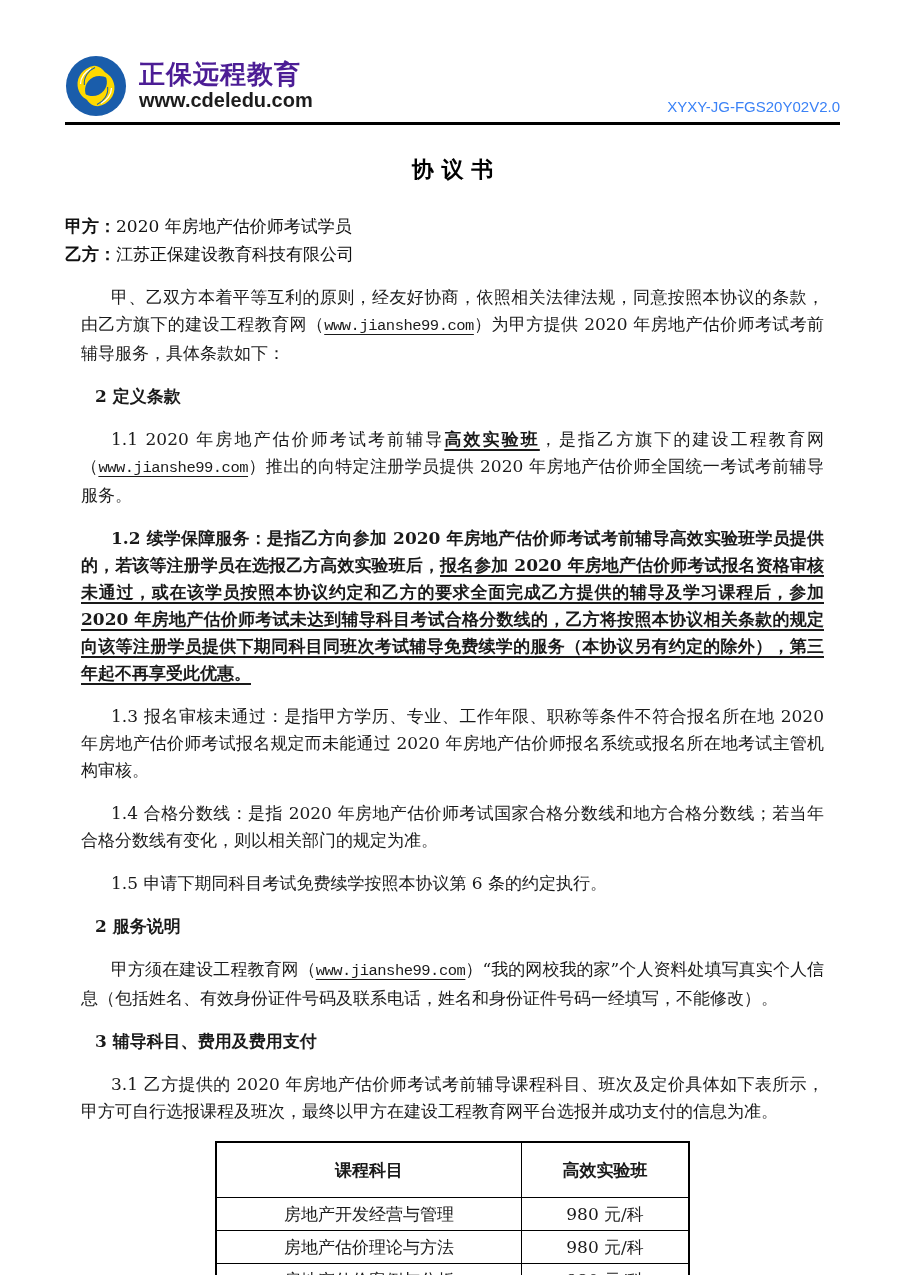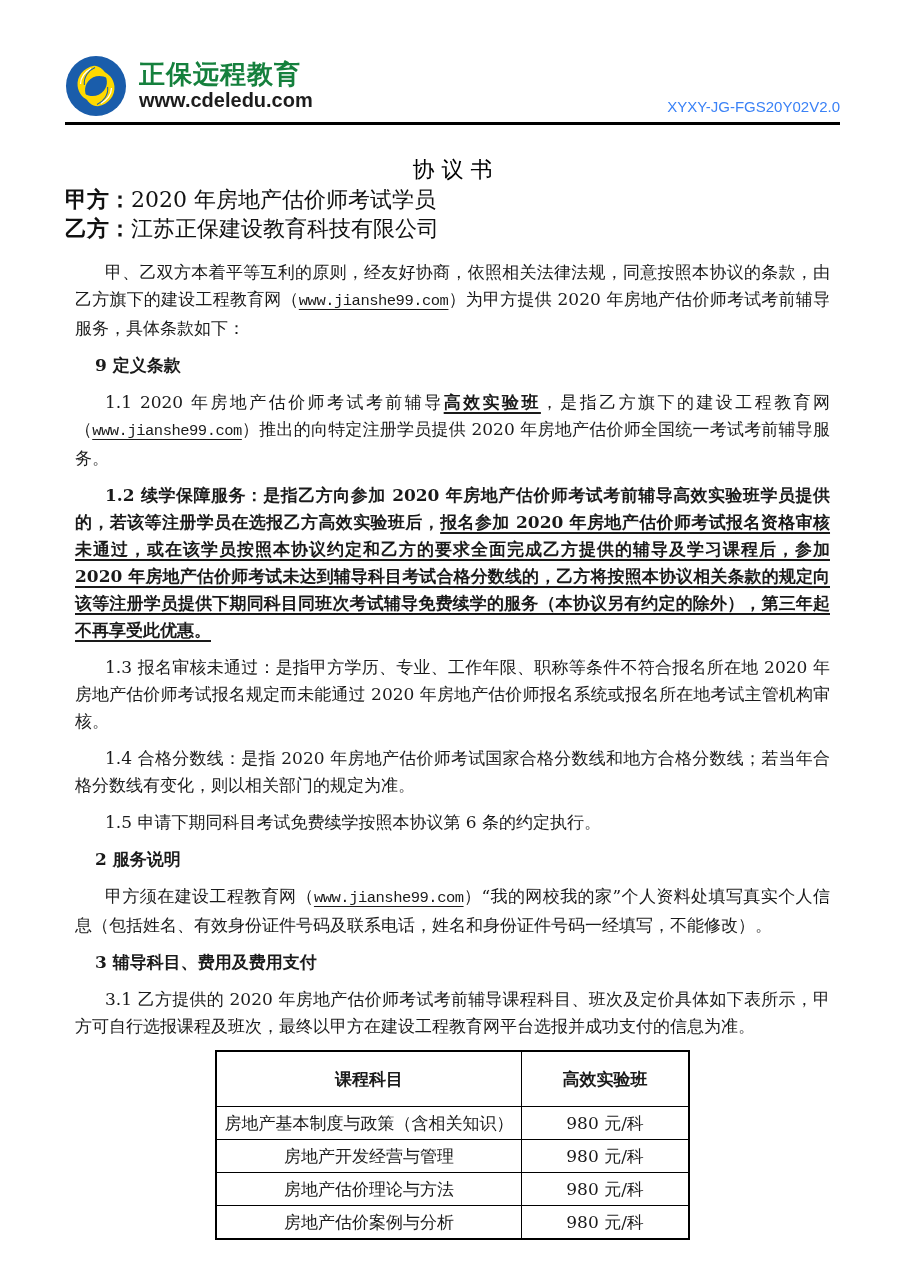--- a/index.html
+++ b/index.html
@@ -8,33 +8,33 @@
     box-sizing:border-box;padding:55px 64px 0 65px;position:relative;
     font-family:"DejaVu Serif","Liberation Serif",serif;color:#111;
     overflow:hidden;
   }
   
   .header{display:flex;justify-content:space-between;align-items:flex-end;}
   .brand{display:flex;align-items:center;gap:12px;}
   .logo-svg{width:62px;height:62px;display:block;}
   .brand-text{display:flex;flex-direction:column;line-height:1.15;}
   .brand-name{font-family:"Liberation Sans","DejaVu Sans",sans-serif;font-weight:bold;
-    font-size:26px;color:#15803d;letter-spacing:1px;}
+    font-size:26px;color:#4c1d95;letter-spacing:1px;}
   .brand-site{font-family:"Liberation Sans","DejaVu Sans",sans-serif;font-weight:bold;
     font-size:20px;color:#1c1c1c;}
   .doc-code{font-family:"Liberation Sans","DejaVu Sans",sans-serif;font-size:15px;
     color:#3b82f6;padding-bottom:2px;}
   .rule{height:3px;background:#000;margin-top:5px;}
   
-  .title{margin:30px 0 0 0;text-align:center;font-size:22px;font-weight:normal;color:#000;}
-  .parties{font-size:22px;line-height:28px;}
+  .title{margin:30px 0 0 0;text-align:center;font-size:22px;font-weight:bold;color:#000;}
+  .parties{margin-top:27px;font-size:17px;line-height:28px;}
   .party-label{font-weight:bold;}
   
   .content{margin-top:2px;font-size:17px;line-height:27px;color:#1a1a1a;}
-  .para{margin:10px;text-indent:30px;text-align:justify;}
+  .para{margin:16px;text-indent:30px;text-align:justify;}
   .para.gap-top{margin-top:16px;}
   .heading{margin:5px 0 0 0;font-weight:bold;text-indent:30px;font-size:17px;}
   .b{font-weight:bold;}
   .u{text-decoration:underline;text-underline-offset:4px;text-decoration-thickness:1.5px;}
   .lnk{text-decoration:underline;text-underline-offset:4px;
     font-family:"Liberation Mono","DejaVu Sans Mono",monospace;font-size:15.5px;letter-spacing:-0.5px;}
   
   .price-table{border-collapse:collapse;margin:8px auto 6px auto;width:475px;
     font-size:17px;color:#1a1a1a;}
   .price-table th,.price-table td{border:1px solid #000;text-align:center;padding:0;}
@@ -76,21 +76,21 @@
     <div>
       <span class="party-label">甲方：</span><span>2020 年房地产估价师考试学员</span>
     </div>
     <div>
       <span class="party-label">乙方：</span><span>江苏正保建设教育科技有限公司</span>
     </div>
   </div>
 
   <div class="content" id="content">
       <p class="para gap-top"><span>甲、乙双方本着平等互利的原则，经友好协商，依照相关法律法规，同意按照本协议的条款，由乙方旗下的建设工程教育网（</span><span class="lnk">www.jianshe99.com</span><span>）为甲方提供 2020 年房地产估价师考试考前辅导服务，具体条款如下：</span></p>
-      <p class="heading">9 定义条款</p>
+      <p class="heading">2 定义条款</p>
       <p class="para"><span>1.1 2020 年房地产估价师考试考前辅导</span><span class="b u">高效实验班</span><span>，是指乙方旗下的建设工程教育网（</span><span class="lnk">www.jianshe99.com</span><span>）推出的向特定注册学员提供 2020 年房地产估价师全国统一考试考前辅导服务。</span></p>
       <p class="para"><span class="b">1.2 续学保障服务：是指乙方向参加 2020 年房地产估价师考试考前辅导高效实验班学员提供的，若该等注册学员在选报乙方高效实验班后，</span><span class="b u">报名参加 2020 年房地产估价师考试报名资格审核未通过，或在该学员按照本协议约定和乙方的要求全面完成乙方提供的辅导及学习课程后，参加 2020 年房地产估价师考试未达到辅导科目考试合格分数线的，乙方将按照本协议相关条款的规定向该等注册学员提供下期同科目同班次考试辅导免费续学的服务（本协议另有约定的除外），第三年起不再享受此优惠。</span></p>
       <p class="para"><span>1.3 报名审核未通过：是指甲方学历、专业、工作年限、职称等条件不符合报名所在地 2020 年房地产估价师考试报名规定而未能通过 2020 年房地产估价师报名系统或报名所在地考试主管机构审核。</span></p>
       <p class="para"><span>1.4 合格分数线：是指 2020 年房地产估价师考试国家合格分数线和地方合格分数线；若当年合格分数线有变化，则以相关部门的规定为准。</span></p>
       <p class="para"><span>1.5 申请下期同科目考试免费续学按照本协议第 6 条的约定执行。</span></p>
       <p class="heading">2  服务说明</p>
       <p class="para"><span>甲方须在建设工程教育网（</span><span class="lnk">www.jianshe99.com</span><span>）“我的网校我的家”个人资料处填写真实个人信息（包括姓名、有效身份证件号码及联系电话，姓名和身份证件号码一经填写，不能修改）。</span></p>
       <p class="heading">3 辅导科目、费用及费用支付</p>
       <p class="para"><span>3.1 乙方提供的 2020 年房地产估价师考试考前辅导课程科目、班次及定价具体如下表所示，甲方可自行选报课程及班次，最终以甲方在建设工程教育网平台选报并成功支付的信息为准。</span></p>
       <table class="price-table">
@@ -99,24 +99,20 @@
           <col class="c2">
         </colgroup>
         <thead>
           <tr>
             <th>课程科目</th>
             <th>高效实验班</th>
           </tr>
         </thead>
         <tbody>
           <tr>
-            <td>房地产基本制度与政策（含相关知识）</td>
-            <td>980 元/科</td>
-          </tr>
-          <tr>
             <td>房地产开发经营与管理</td>
             <td>980 元/科</td>
           </tr>
           <tr>
             <td>房地产估价理论与方法</td>
             <td>980 元/科</td>
           </tr>
           <tr>
             <td>房地产估价案例与分析</td>
             <td>980 元/科</td>

